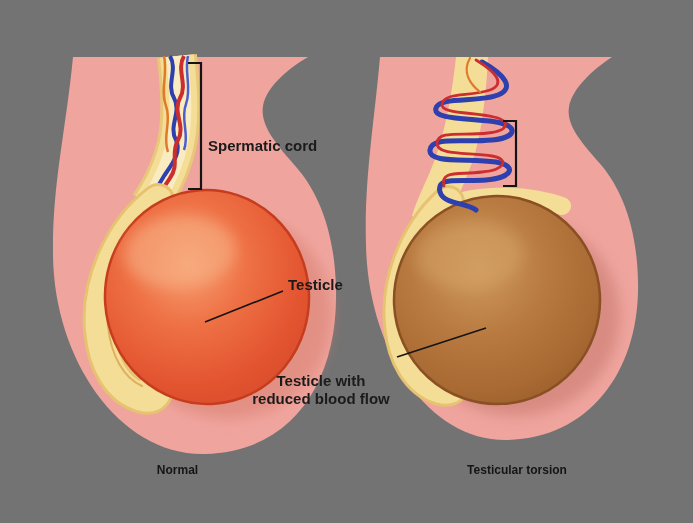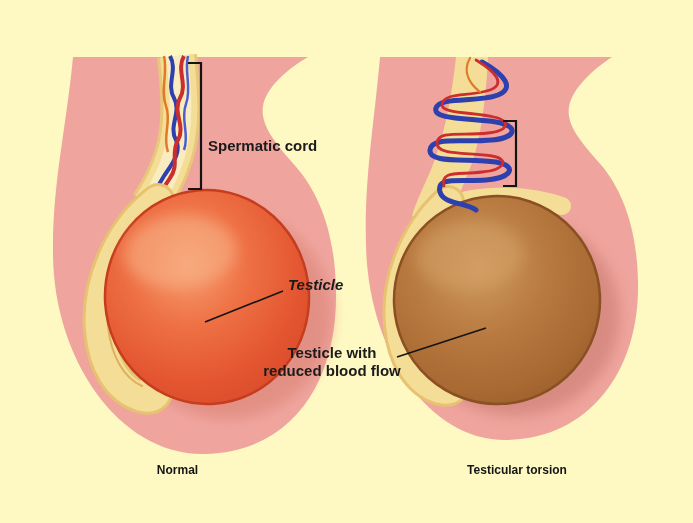--- a/index.html
+++ b/index.html
@@ -1,20 +1,20 @@
 <!DOCTYPE html>
 <html><head>
 <meta charset="utf-8">
 <style>
   html,body{margin:0;padding:0;}
   body{font-family:"Liberation Sans", sans-serif;}
   .canvas{
     position:relative;
     width:693px;height:523px;
-    background:#fef9c3;
+    background:#737373;
     overflow:hidden;
   }
   .canvas svg{position:absolute;left:0;top:0;}
   .lbl{
     position:absolute;
     color:#1b1b1b;
     font-weight:700;
     font-size:15px;
     line-height:1.22;
   }
@@ -128,21 +128,21 @@
         <path d="M 470 58 C 462 72, 470 84, 480 92" stroke="#e07a2a" stroke-width="2.2"></path>
       </g>
 
       <polyline points="503,121 516,121 516,186 503,186" fill="none" stroke="#141414" stroke-width="2.2"></polyline>
       <line x1="486" y1="328" x2="397" y2="357" stroke="#141414" stroke-width="1.6"></line>
     </g>
   </svg>
 
   <div class="lbl" style="left:208px;top:137px;">Spermatic cord</div>
 
-  <div class="lbl" style="left:288px;top:276px;font-style:italic;">Testicle</div>
+  <div class="lbl" style="left:288px;top:276px;">Testicle</div>
 
 
-  <div class="lbl center" style="left:251px;top:344px;width:140px;margin-left:11px;">Testicle with reduced blood flow</div>
+  <div class="lbl center" style="left:251px;top:372px;width:140px;">Testicle with reduced blood flow</div>
 
   <div class="caption" style="left:100px;top:463px;width:155px;">Normal</div>
 
   <div class="caption" style="left:402px;top:463px;width:230px;">Testicular torsion</div>
 </div>
 
 </body></html>

